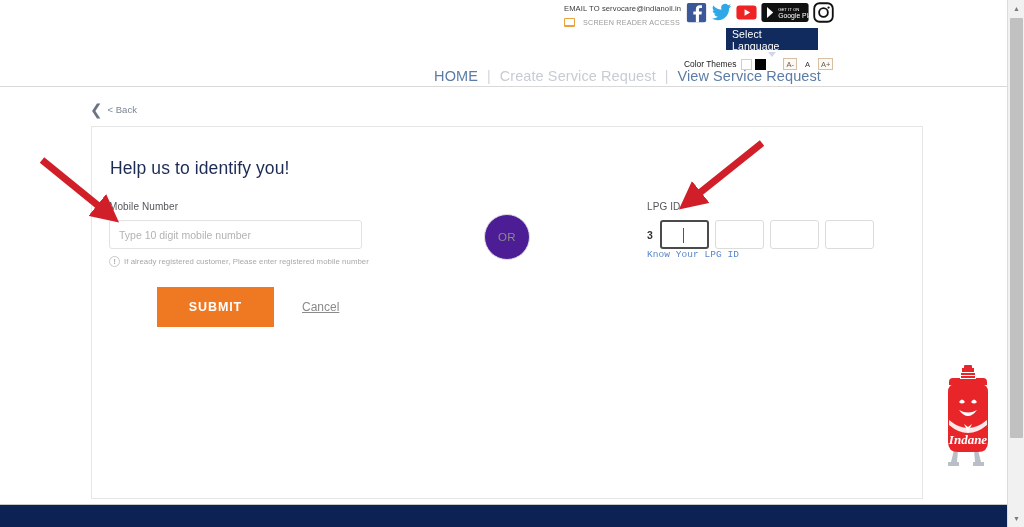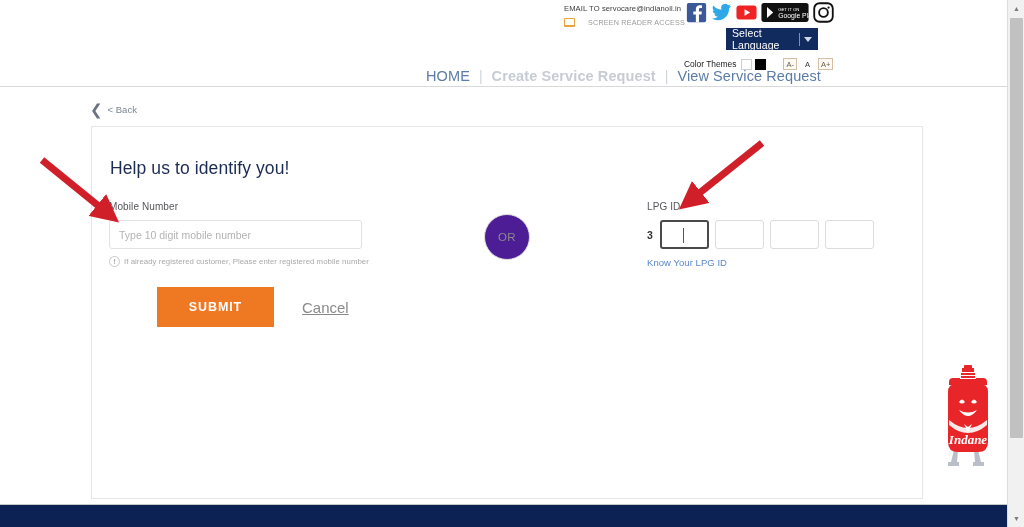--- a/index.html
+++ b/index.html
@@ -43,21 +43,21 @@
   .email-line {
     font-size: 7.6px;
     color: #3a3a3a;
     letter-spacing: .1px;
     white-space: nowrap;
     line-height: 11px;
   }
   .sra-line {
     display: flex;
     align-items: center;
-    gap: 13px;
+    gap: 8px;
     margin-top: 4px;
     white-space: nowrap;
   }
   .sra-icon {
     width: 11px; height: 9px;
     border: 1.2px solid #e8a33d;
     border-bottom: 2.4px solid #e8a33d;
     border-radius: 1px;
     background: #fff;
     flex: none;
@@ -88,20 +88,21 @@
     width: 92px;
     height: 22px;
     background: #122b5e;
     color: #ffffff;
     font-size: 10.5px;
     display: flex;
     align-items: center;
     padding: 0 6px;
     cursor: pointer;
     letter-spacing: .1px;
+    flex-direction: column;
   }
   .lang-label { flex: 1; }
   .lang-sep {
     width: 1px; height: 13px;
     background: #7f8fb5;
     margin: 0 4px 0 2px;
   }
   .lang-caret {
     width: 0; height: 0;
     border-left: 4px solid transparent;
@@ -153,21 +154,21 @@
     align-items: flex-start;
     padding-right: 83px;
   }
   .navlink {
     font-size: 14.5px;
     color: #6f7f99;
     cursor: pointer;
     white-space: nowrap;
     letter-spacing: .1px;
   }
-  .navlink.faded { color: #c7ccd4; font-weight: bold; }
+  .navlink.faded { color: #c7ccd4; }
   .navlink.active { color: #5b7ca6; }
   .navsep {
     color: #cfd4dc;
     font-size: 14px;
     margin: 0 9px;
     user-select: none;
   }
   .nav-underline {
     position: absolute;
     left: 0; top: 86px;
@@ -255,21 +256,21 @@
     border: none;
     color: #ffffff;
     font-family: "Liberation Sans", sans-serif;
     font-size: 12.5px;
     font-weight: bold;
     letter-spacing: .9px;
     cursor: pointer;
   }
   .cancel-link {
     margin-left: 28px;
-    font-size: 15px;
+    font-size: 12px;
     color: #8a8a8a;
     text-decoration: underline;
     cursor: pointer;
   }
 
   
   .or-circle {
     position: absolute;
     left: 392px;
     top: 87px;
@@ -311,25 +312,25 @@
   }
   .caret {
     position: absolute;
     left: 86px;
     top: 8px;
     width: 1px;
     height: 15px;
     background: #555;
   }
   .lpg-link {
-    margin-top: 8px;
     font-size: 9.5px;
     color: #5b87c9;
     cursor: pointer;
     letter-spacing: .05px;
+    font-family: Liberation Mono, monospace;
   }
 
   
   .mascot {
     position: absolute;
     left: 934px;
     top: 362px;
     width: 68px;
     height: 110px;
   }

